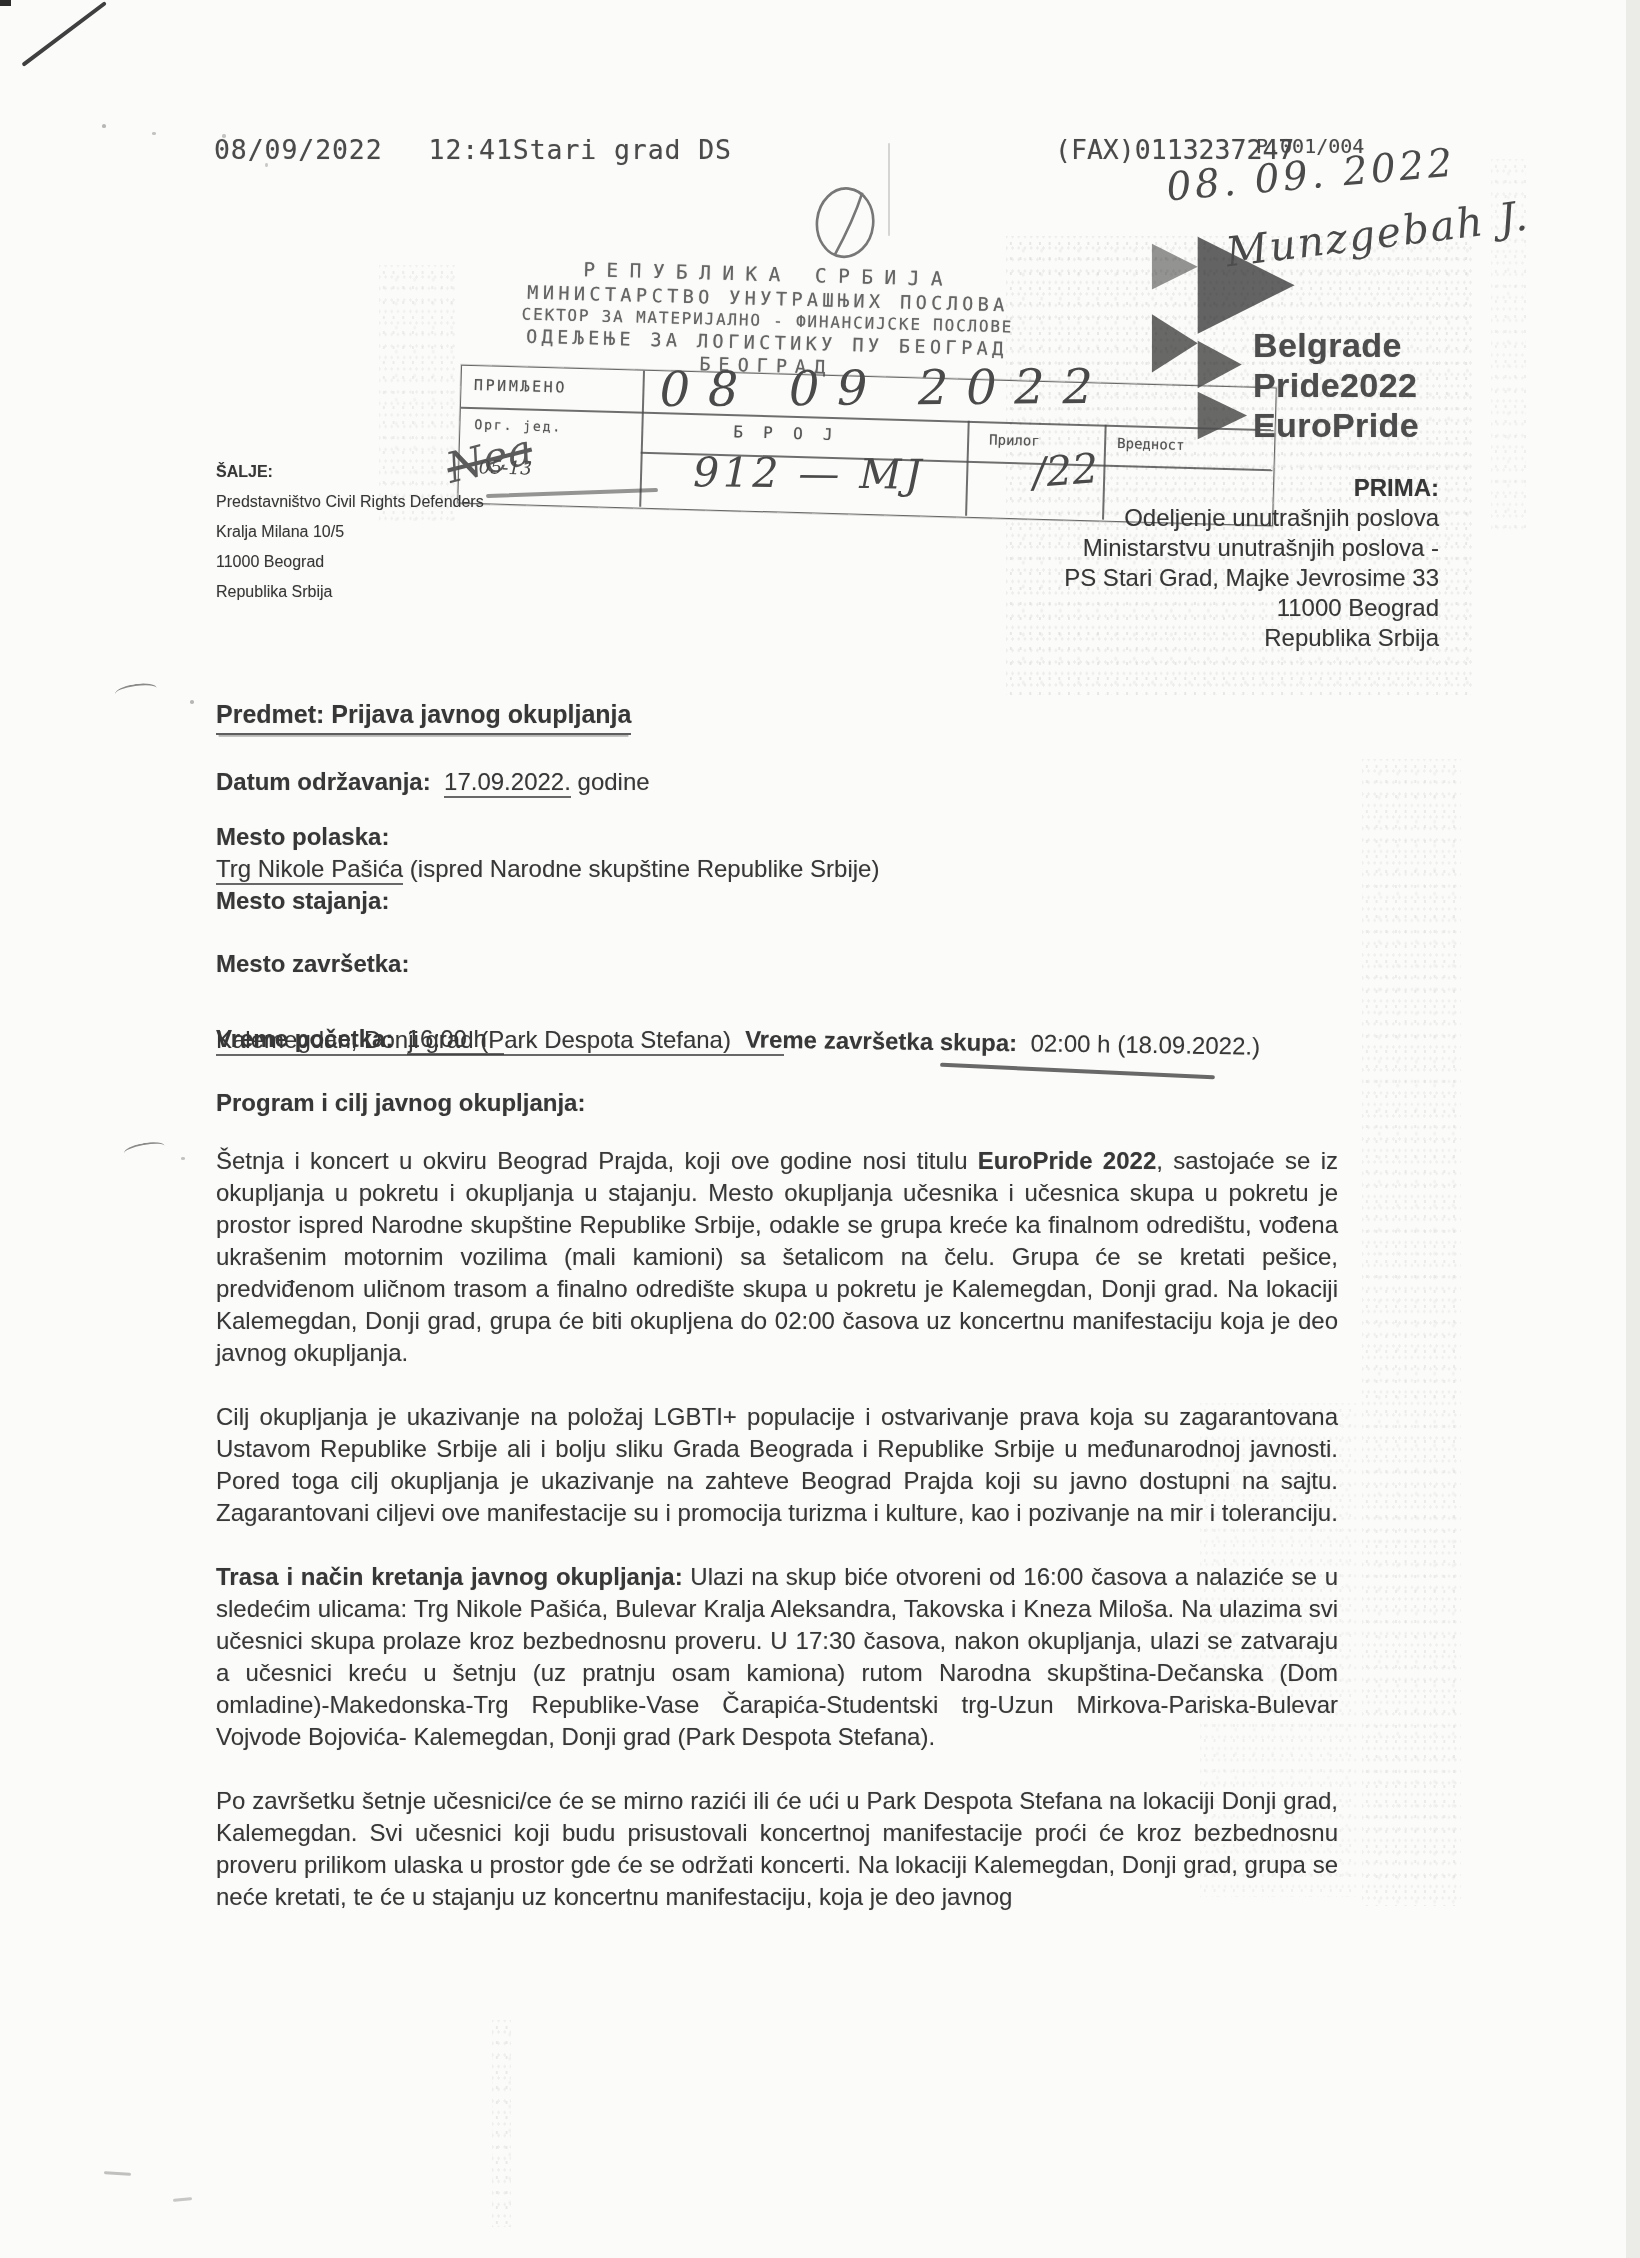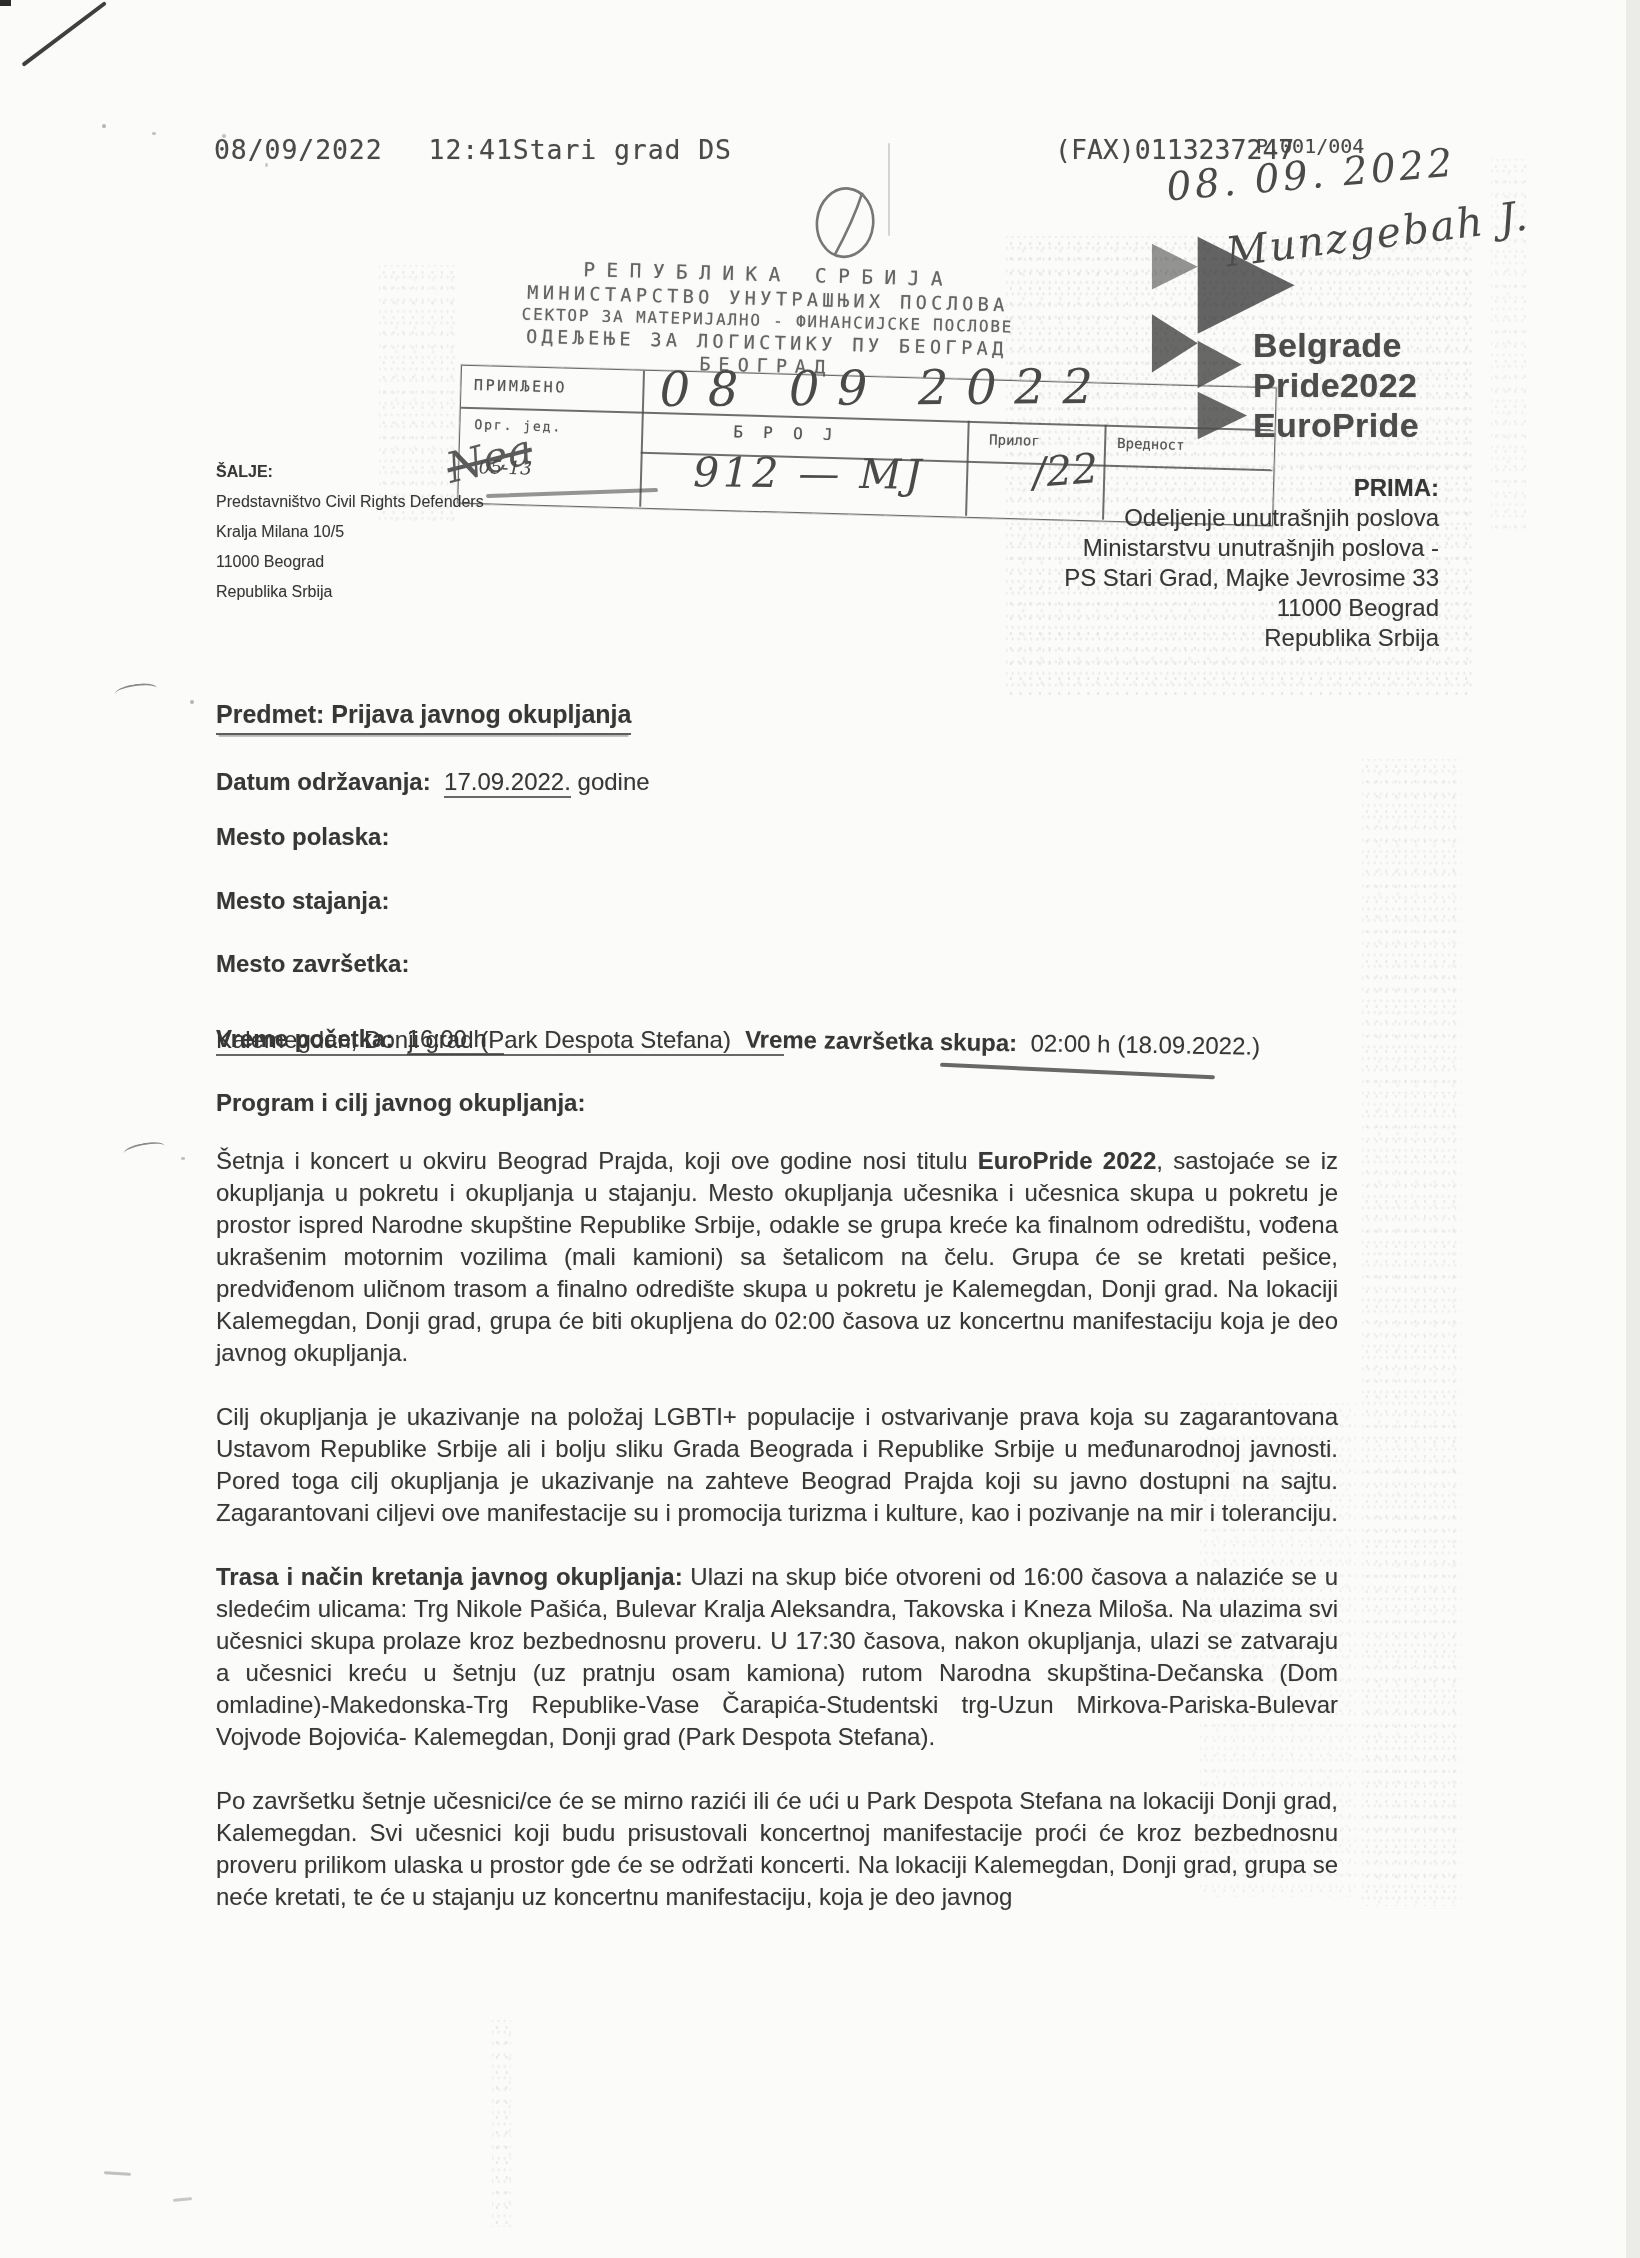--- a/index.html
+++ b/index.html
@@ -165,20 +165,23 @@
   </div>
 
   <div class="abs fld doc subject" style="position:absolute;">Predmet: Prijava javnog okupljanja</div>
 
   <div class="abs fld doc" style="top:766px;">
     <span class="b">Datum održavanja:</span>
     <span>&nbsp;</span><span class="u">17.09.2022.</span><span> godine</span>
   </div>
 
   <div class="abs fld doc b" style="top:821px;">Mesto polaska:</div>
+  <div class="abs fld doc" style="top:853px;">
+    <span class="u">Trg Nikole Pašića</span><span> (ispred Narodne skupštine Republike Srbije)</span>
+  </div>
 
   <div class="abs fld doc b" style="top:885px;">Mesto stajanja:</div>
 
   <div class="abs fld doc b" style="top:948px;">Mesto završetka:</div>
   <div class="abs fld doc" style="top:1024px;">
     <span class="u u-ext">Kalemegdan, Donji grad (Park Despota Stefana)</span>
   </div>
 
   <div class="abs fld doc" style="top:1023px;">
     <span class="b">Vreme početka:</span>

